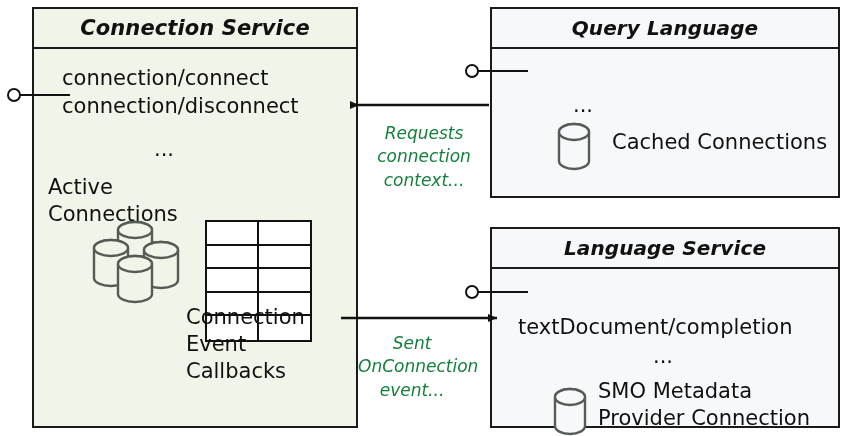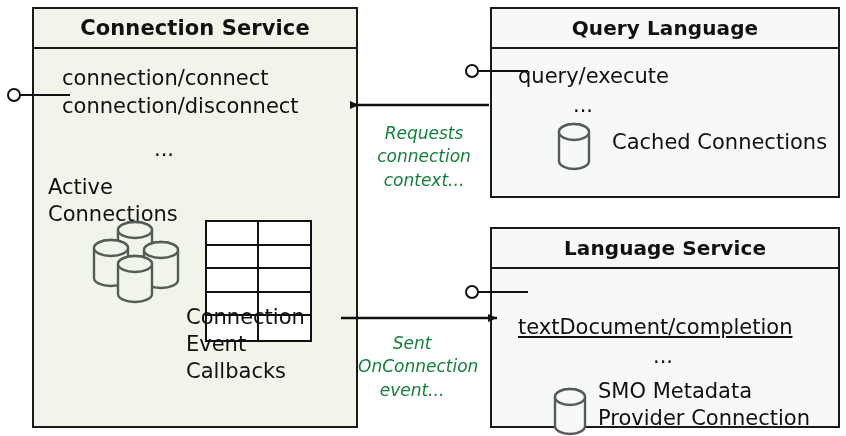--- a/index.html
+++ b/index.html
@@ -32,20 +32,21 @@
   .component .hdr {
     flex: 0 0 auto;
     border-bottom: 2px solid #1a1a1a;
     text-align: center;
     font-weight: bold;
     color: #111111;
     letter-spacing: 0.1px;
     display: flex;
     align-items: center;
     justify-content: center;
+    font-style: italic;
   }
   .component .body {
     flex: 1 1 auto;
     position: relative;
   }
 
   
   #connection-service {
     left: 32px; top: 7px;
     width: 326px; height: 421px;
@@ -96,21 +97,21 @@
   #cs-dots { left: 0; top: 88px; width: 260px; }
   #cs-active-label { left: 14px; top: 125px; width: 160px; }
   #cs-callbacks-label { left: 152px; top: 255px; width: 156px; }
 
   
   #qs-api { left: 26px; top: 14px; }
   #qs-dots { left: 26px; top: 44px; width: 130px; }
   #qs-cached-label { left: 120px; top: 80px; width: 220px; text-align: left; }
 
   
-  #ls-api { left: 26px; top: 14px; text-decoration: underline; }
+  #ls-api { left: 26px; top: 14px; }
   #ls-dots { left: 26px; top: 44px; width: 290px; }
   #ls-smo-label { left: 106px; top: 78px; width: 215px; }
 
   
   #callbacks-table {
     position: absolute;
     left: 171px; top: 171px;
     width: 107px; height: 122px;
     box-sizing: border-box;
     border: 2px solid #111111;
@@ -206,21 +207,20 @@
       <div class="label-text" id="cs-callbacks-label" style="white-space: pre-line;">Connection
 Event
 Callbacks</div>
     </div>
   </div>
 
   <div class="component" id="query-service">
     <div class="hdr">Query Language</div>
     <div class="body">
 
-      <div class="api-list" id="qs-api">query/execute</div>
 
       <div class="ellipsis-line" id="qs-dots">...</div>
 
       <div class="db-single" id="qs-db">
         <svg width="42" height="52" viewBox="0 0 42 52">
           <g fill="#f7f8fa" stroke="#555b55" stroke-width="2.4">
             <path d="M5,11 a15,8 0 0 1 30,0 v29 a15,8 0 0 1 -30,0 z"></path>
             <ellipse cx="20" cy="11" rx="15" ry="8"></ellipse>
           </g>
         </svg>

